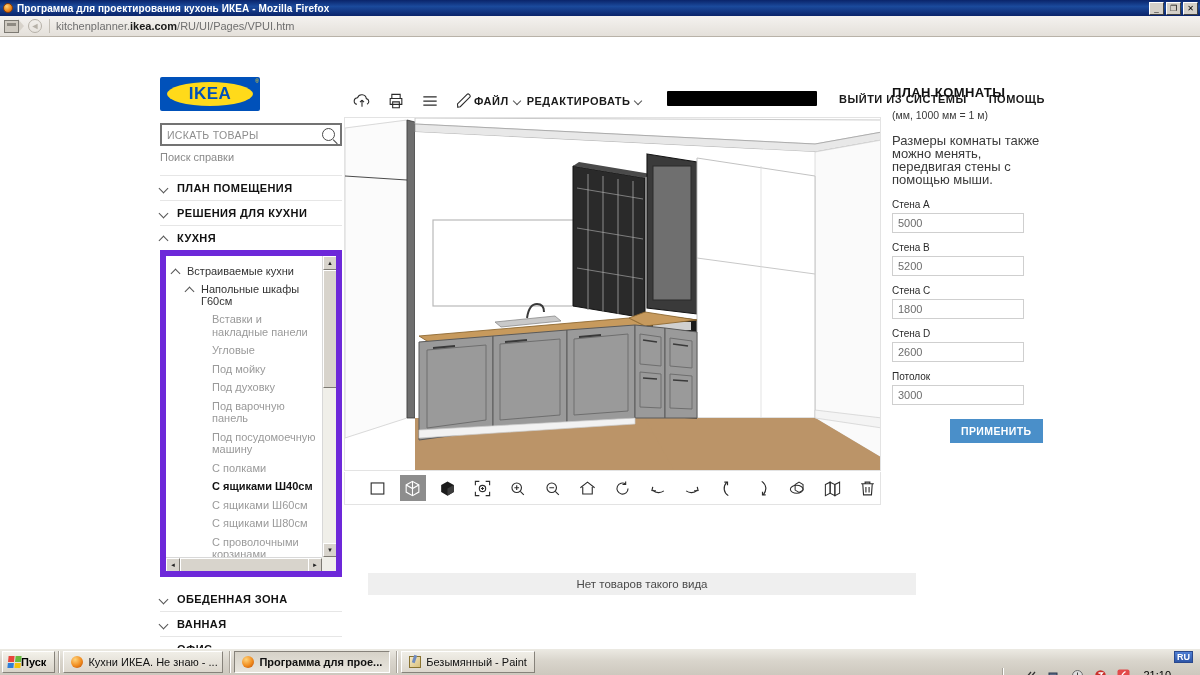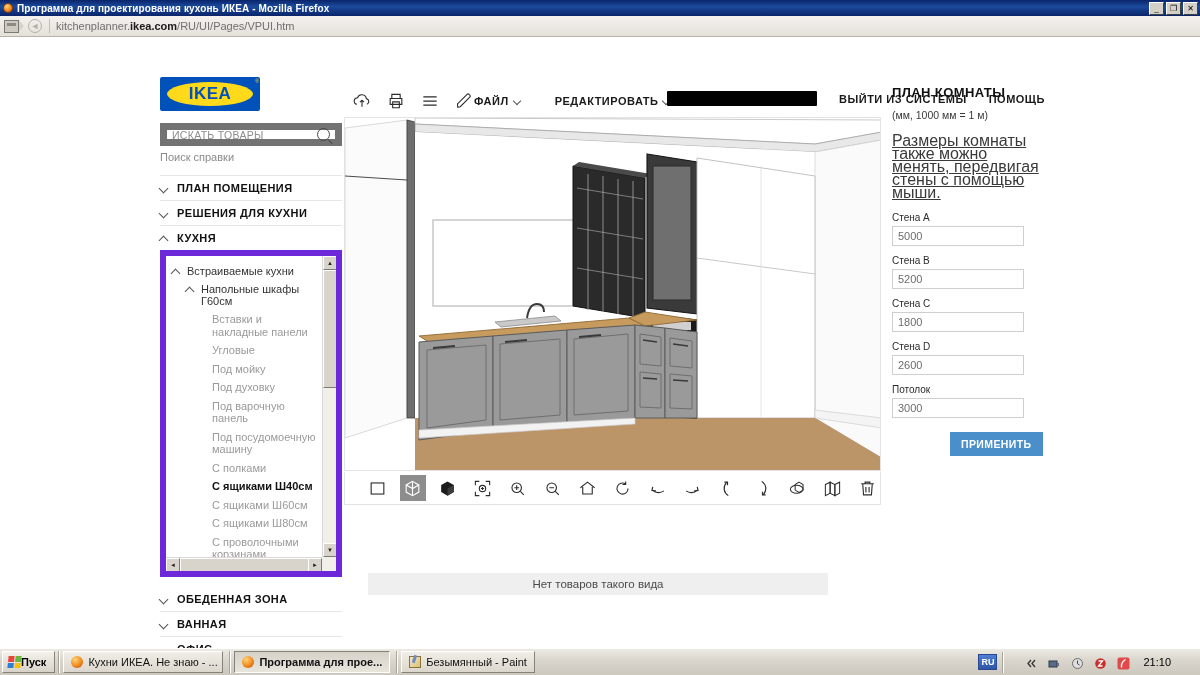--- a/index.html
+++ b/index.html
@@ -108,21 +108,21 @@
     font-size: 17px; font-weight: bold; color: #0051ba;
     letter-spacing: .5px; font-family: "Liberation Sans", sans-serif;
   }
   #logo .tm {
     position: absolute; right: 1px; top: 1px;
     font-size: 5px; color: #ffda1a;
   }
 
   #search-row {
     width: 182px; height: 23px;
-    border: 7px solid #737373;
+    border: 2px solid #737373;
     display: flex; align-items: center;
     padding: 0 5px;
     margin-bottom: 5px;
   }
   #search-input {
     flex: 1; border: none; outline: none;
     font-size: 10.5px; color: #7a7a7a;
     letter-spacing: .3px;
     font-family: "Liberation Sans", sans-serif;
     background: transparent;
@@ -231,21 +231,21 @@
   #app-header {
     position: absolute; left: 336px; top: 40px; right: 0; height: 40px;
   }
   #toolbar-icons {
     display: flex; align-items: center; gap: 14px;
     position: absolute; left: 8px; top: 14px;
   }
   .tbi { width: 20px; height: 20px; color:#2b2b2b; }
   #menu-items {
     position: absolute; left: 130px; top: 18px;
-    display: flex; gap: 34px;
+    display: flex; gap: 6px;
     font-size: 11px; font-weight: bold; letter-spacing: .5px; color: #1a1a1a;
   }
   .menu-item { display: flex; align-items:center; gap: 5px; }
   .caret {
     width: 7px; height: 7px; position: relative;
   }
   .caret::before {
     content:""; position:absolute; left:0; top:0;
     width:5px; height:5px;
     border-right:1.2px solid #555; border-bottom:1.2px solid #555;
@@ -281,36 +281,36 @@
   }
   .vt {
     width: 26px; height: 26px;
     display:flex; align-items:center; justify-content:center;
     color:#2c2c2c;
   }
   .vt.active { background:#8d8d8d; color:#fff; }
 
   #no-products {
     position: absolute; left: 360px; top: 536px;
-    width: 460px; height: 22px;
+    width: 548px; height: 22px;
     background: #efefef;
     display:flex; align-items:center; justify-content:center;
     font-size: 11.5px; color: #4a4a4a;
   }
 
   
   #right-panel {
     position: absolute; left: 884px; top: 48px; width: 150px;
   }
   #rp-title {
     font-size: 13px; font-weight: bold; letter-spacing: .4px; color:#111;
     margin-bottom: 9px;
   }
   #rp-units { font-size: 10.5px; color:#3a3a3a; margin-bottom: 13px; }
-  #rp-note { font-size: 16px; color:#3a3a3a; line-height: 13px; margin-bottom: 13px; text-decoration: underline; }
+  #rp-note { font-size: 13px; color:#3a3a3a; line-height: 13px; margin-bottom: 13px; }
   .field-label { font-size: 10px; color:#2a2a2a; margin-bottom: 3px; }
   .field-input {
     width: 132px; height: 20px;
     border: 1px solid #cfcfcf;
     font-size: 11px; color: #6c6c6c;
     padding: 0 5px;
     margin-bottom: 9px;
     font-family: "Liberation Sans", sans-serif;
     background: #fff;
     outline: none;
@@ -377,22 +377,22 @@
     background: linear-gradient(135deg,#f5e9c8 0%, #d9c07a 100%);
     border: 1px solid #8a7330;
     position: relative;
   }
   .tb-paint::after {
     content:""; position:absolute; left:3px; top:-2px; width:3px; height:8px;
     background:#6f8bbf; transform: rotate(18deg);
   }
   #tray {
     margin-left: auto;
-    display:flex; align-items:center; gap: 5px;
-    height: 22px; padding: 0 5px 0 3px;
+    display:flex; align-items:flex-end; gap: 5px;
+    height: 22px; padding: 0 5px 0 3px; flex-direction: column;
   }
   #lang-ind {
     width: 19px; height: 16px;
     background: linear-gradient(180deg,#4f7fd4,#2e56a8);
     color:#fff; font-size: 9px; font-weight:bold;
     display:flex; align-items:center; justify-content:center;
     border: 1px solid #29488d;
   }
   #tray-inner {
     display:flex; align-items:center; gap:10px;

